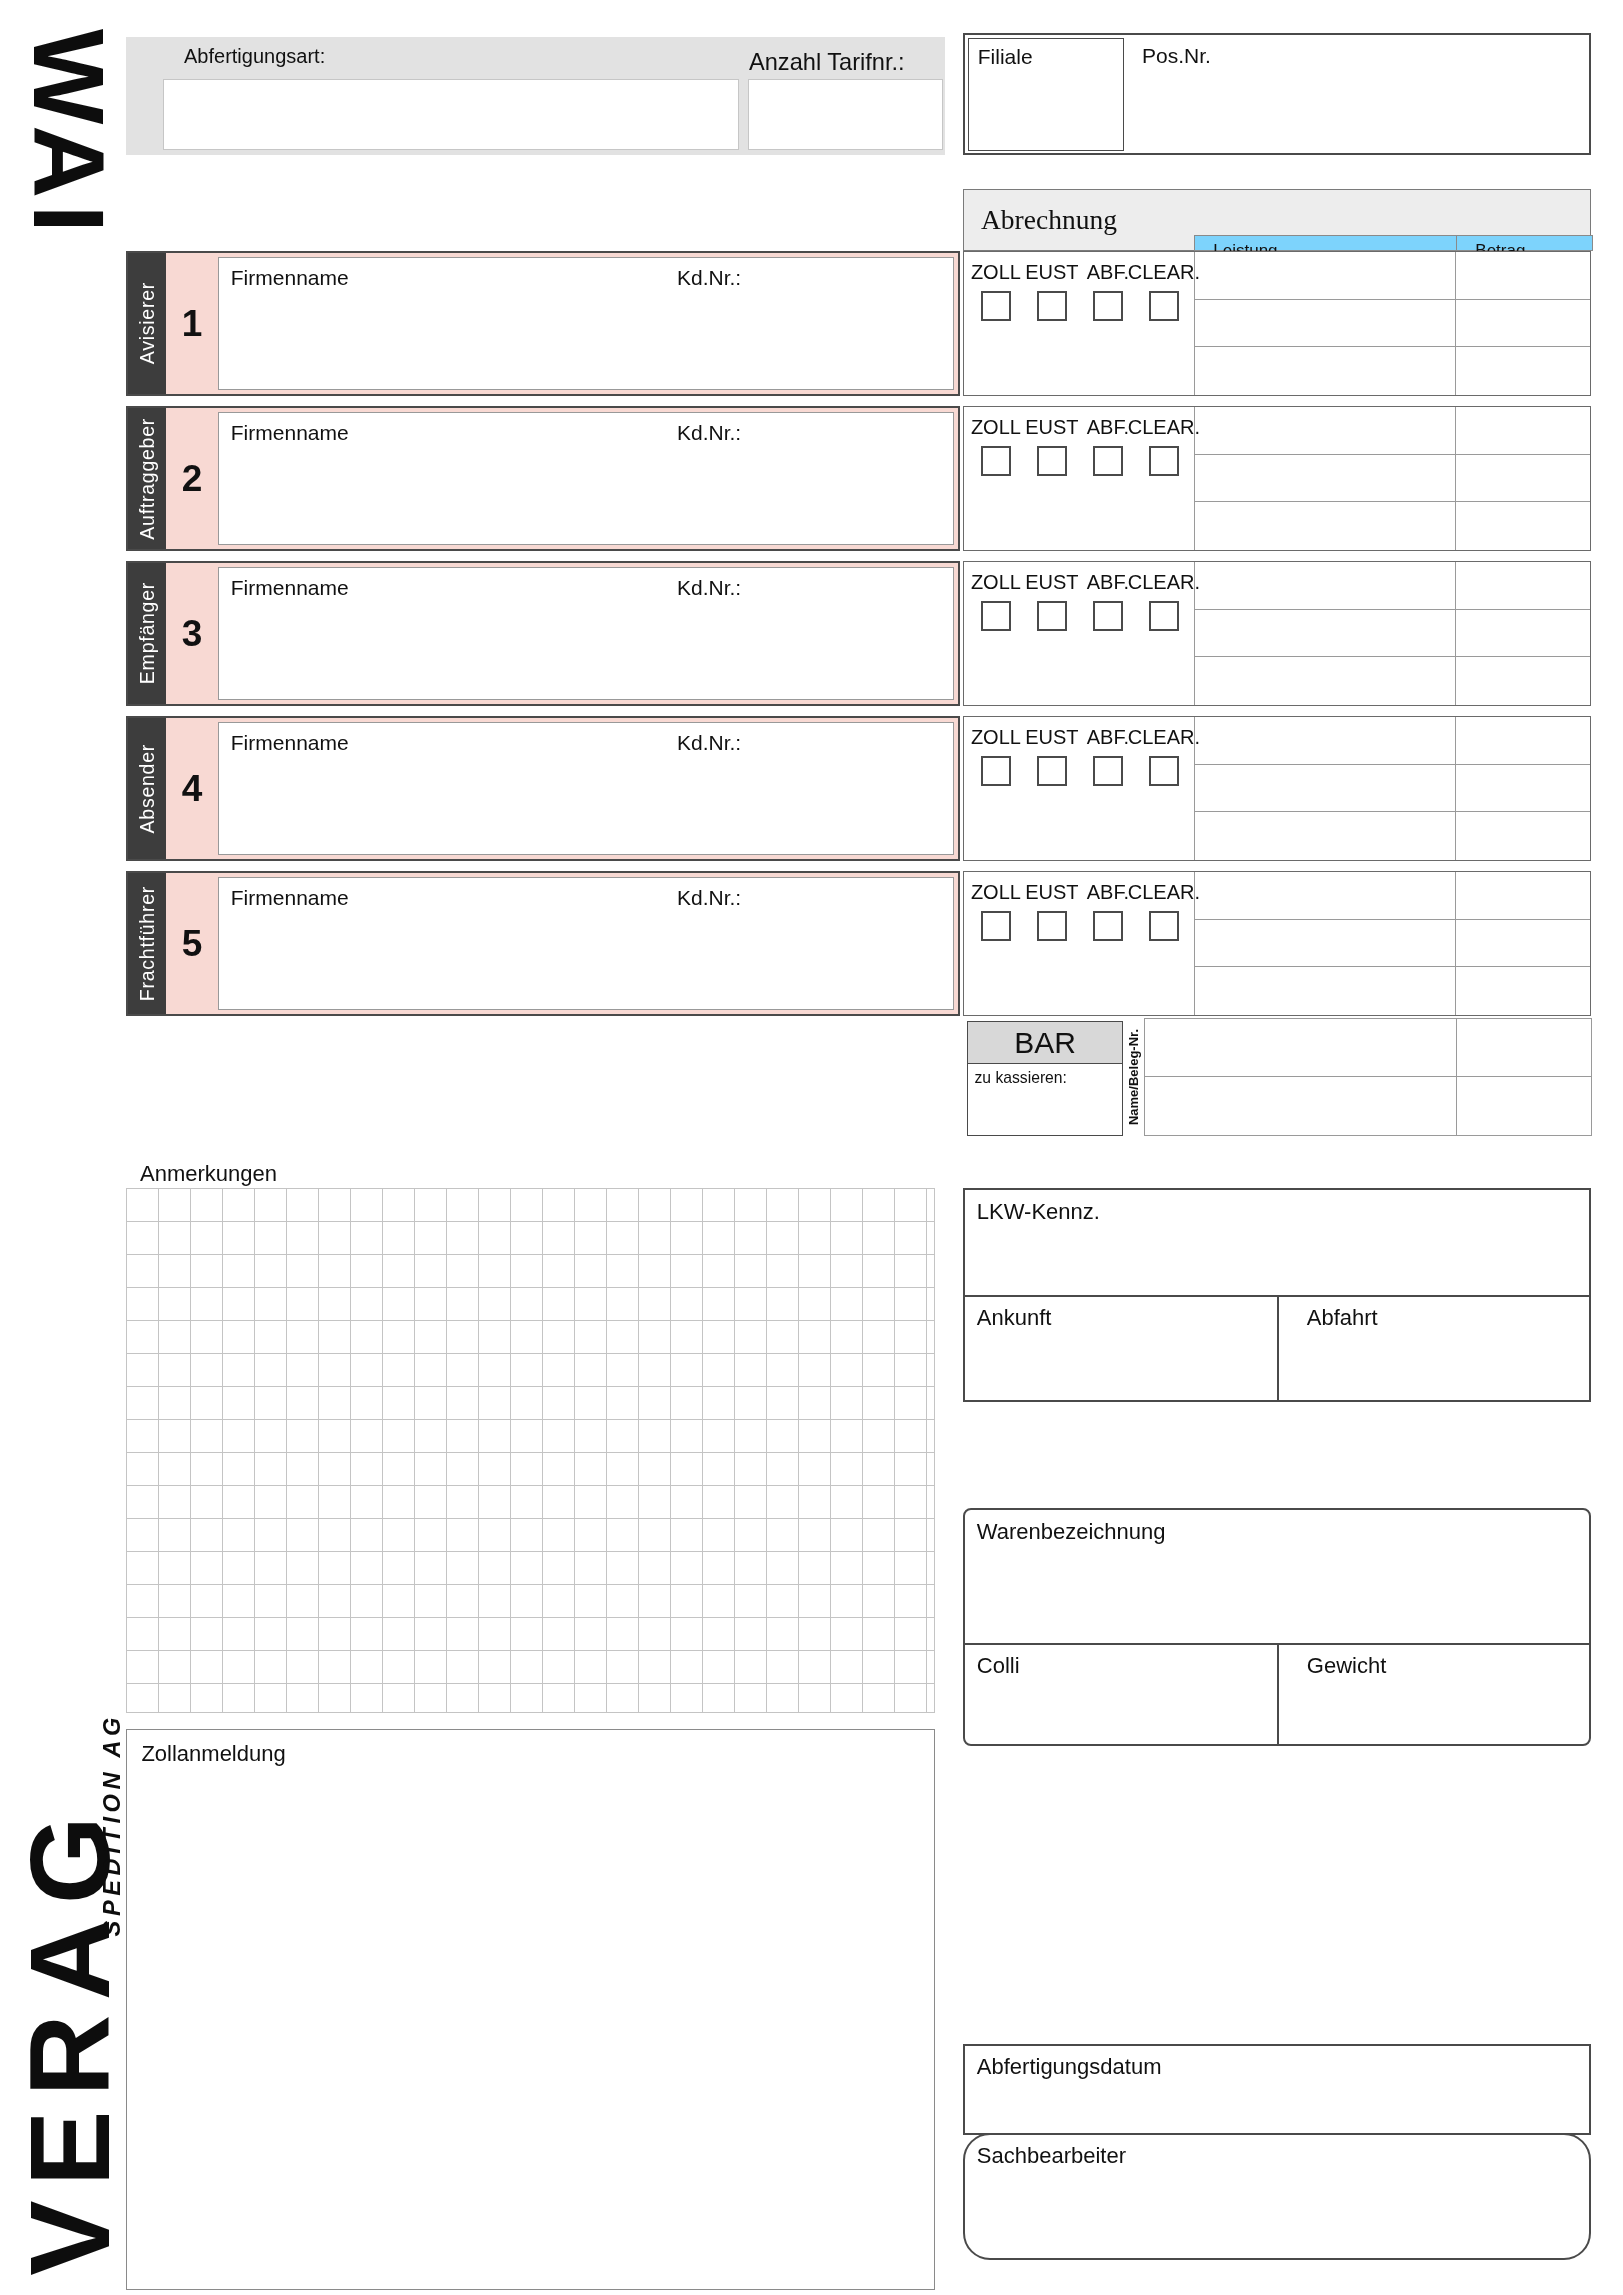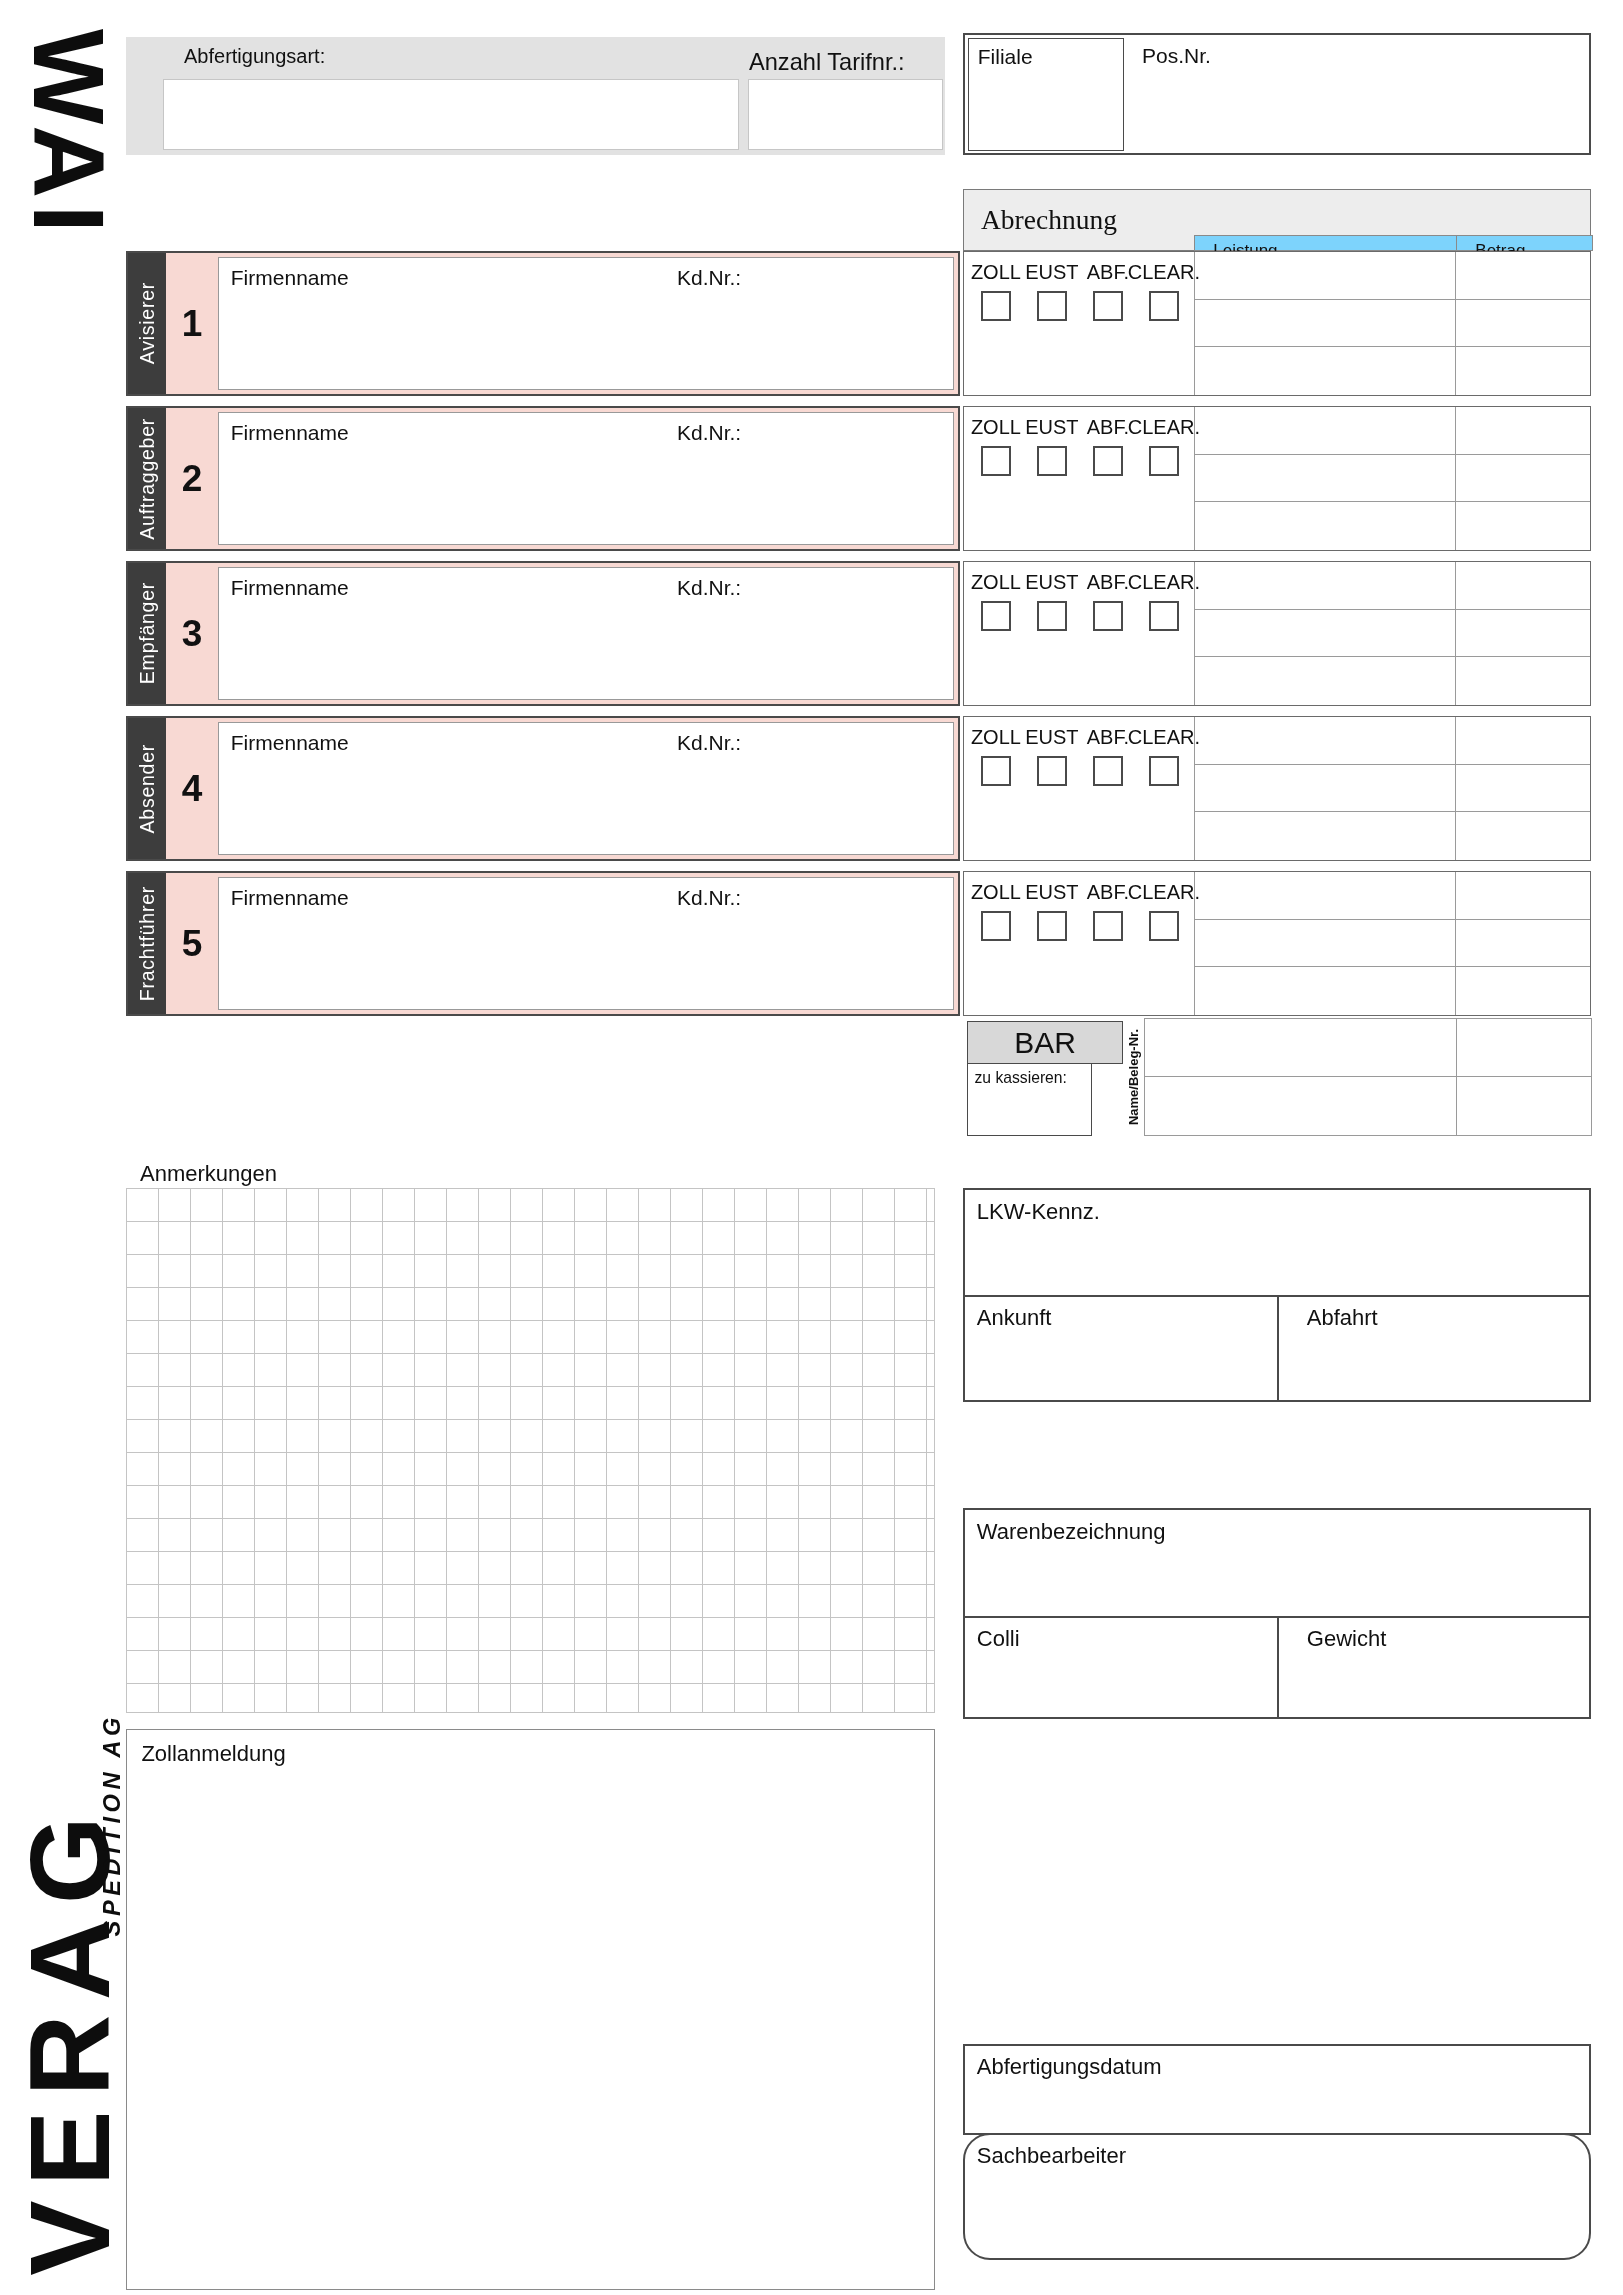--- a/index.html
+++ b/index.html
@@ -61,21 +61,21 @@
   .mini-table { flex:1; display:grid; grid-template-columns:260px 1fr;
                 grid-template-rows:repeat(3,1fr); border-left:1.3px solid #9a9a9a; }
   .mt-cell { border-bottom:1.3px solid #9a9a9a; }
   .mini-table .mt-cell:nth-last-child(-n+2) { border-bottom:none; }
   .mt-b { border-left:1.3px solid #9a9a9a; }
 
   
   .bar-header { position:absolute; left:967px; top:1021px; width:156px; height:43px;
                 background:#d8d8d8; border:1.3px solid #4a4a4a; display:flex;
                 align-items:center; justify-content:center; font-size:30px; font-weight:normal; }
-  .bar-cash { position:absolute; left:967px; top:1063px; width:125px; height:73px;
+  .bar-cash { position:absolute; left:967px; top:1063px; width:156px; height:73px;
               background:#fff; border:1.3px solid #4a4a4a; padding:5.2px 6.5px; }
   .zk-label { font-size:15.7px; }
   .bar-nb { position:absolute; left:1124px; top:1019px; width:18.3px; height:116px;
             display:flex; align-items:center; justify-content:center; }
   .nb-text { font-size:13px; font-weight:bold; white-space:nowrap; }
   .bar-table { position:absolute; left:1144px; top:1018px; width:448px; height:118px;
                display:grid; grid-template-columns:311px 1fr; grid-template-rows:repeat(2,1fr);
                border:1.3px solid #9a9a9a; }
   .bt-cell { border-bottom:1.3px solid #9a9a9a; }
   .bar-table .bt-cell:nth-last-child(-n+2) { border-bottom:none; }
@@ -92,21 +92,21 @@
 
   
   .info-box { position:absolute; left:963px; width:628px; background:#fff; border:2px solid #4a4a4a; }
   .ib-top { padding:9.2px 11.8px; }
   .ib-label { font-size:22px; }
   .ib-split { position:absolute; left:0; right:0; bottom:0; display:flex; border-top:2px solid #4a4a4a;gap:16px; }
   .ib-cell-l { width:314px; border-right:2px solid #4a4a4a; padding:7.9px 11.8px; }
   .ib-cell-r { flex:1; padding:7.9px 11.8px; }
   .lkw-box { top:1188px; height:214px; }
   .lkw-box .ib-split { height:105px; }
-  .waren-box { top:1508px; height:211px; }
+  .waren-box { top:1508px; height:238px;border-radius:8px; }
   .waren-box .ib-split { height:101px; }
 
   
   .zoll-box { position:absolute; left:126px; top:1729px; width:809px; height:561px;
               border:1.3px solid #8a8a8a; padding:10.5px 14.4px; font-size:22px; background:#fff; }
 
   
   .verag { position:absolute; left:14.4px; bottom:19.6px; font-size:113px; font-weight:900;
            letter-spacing:14.4px; line-height:1; color:#0d0d0d; }
   .spedition { position:absolute; left:99px; bottom:359px; font-size:23.6px; font-weight:bold;

